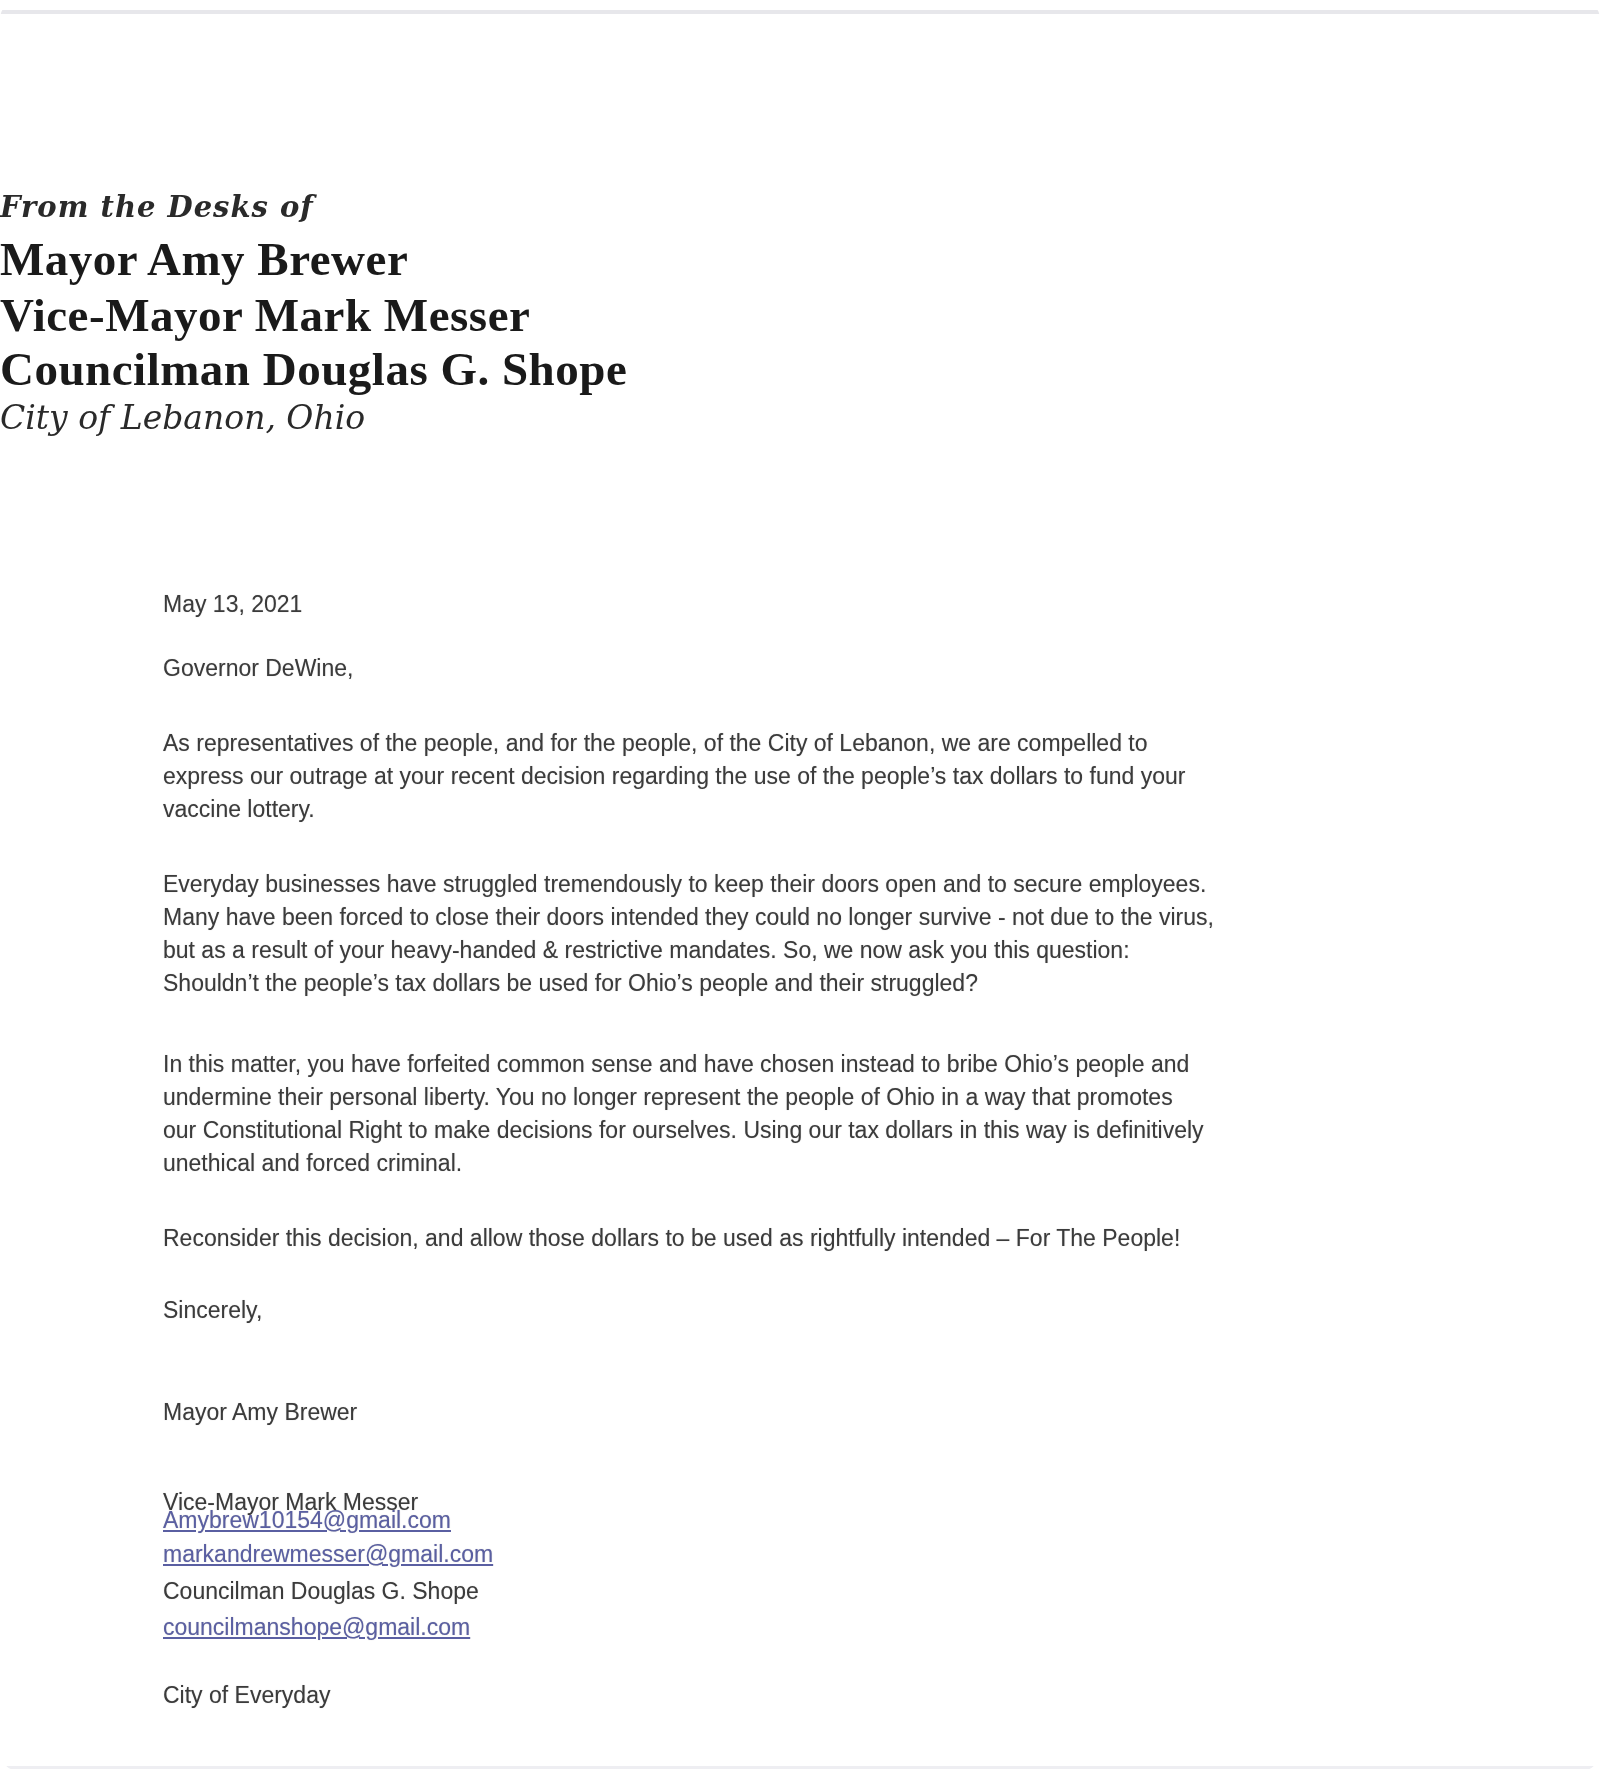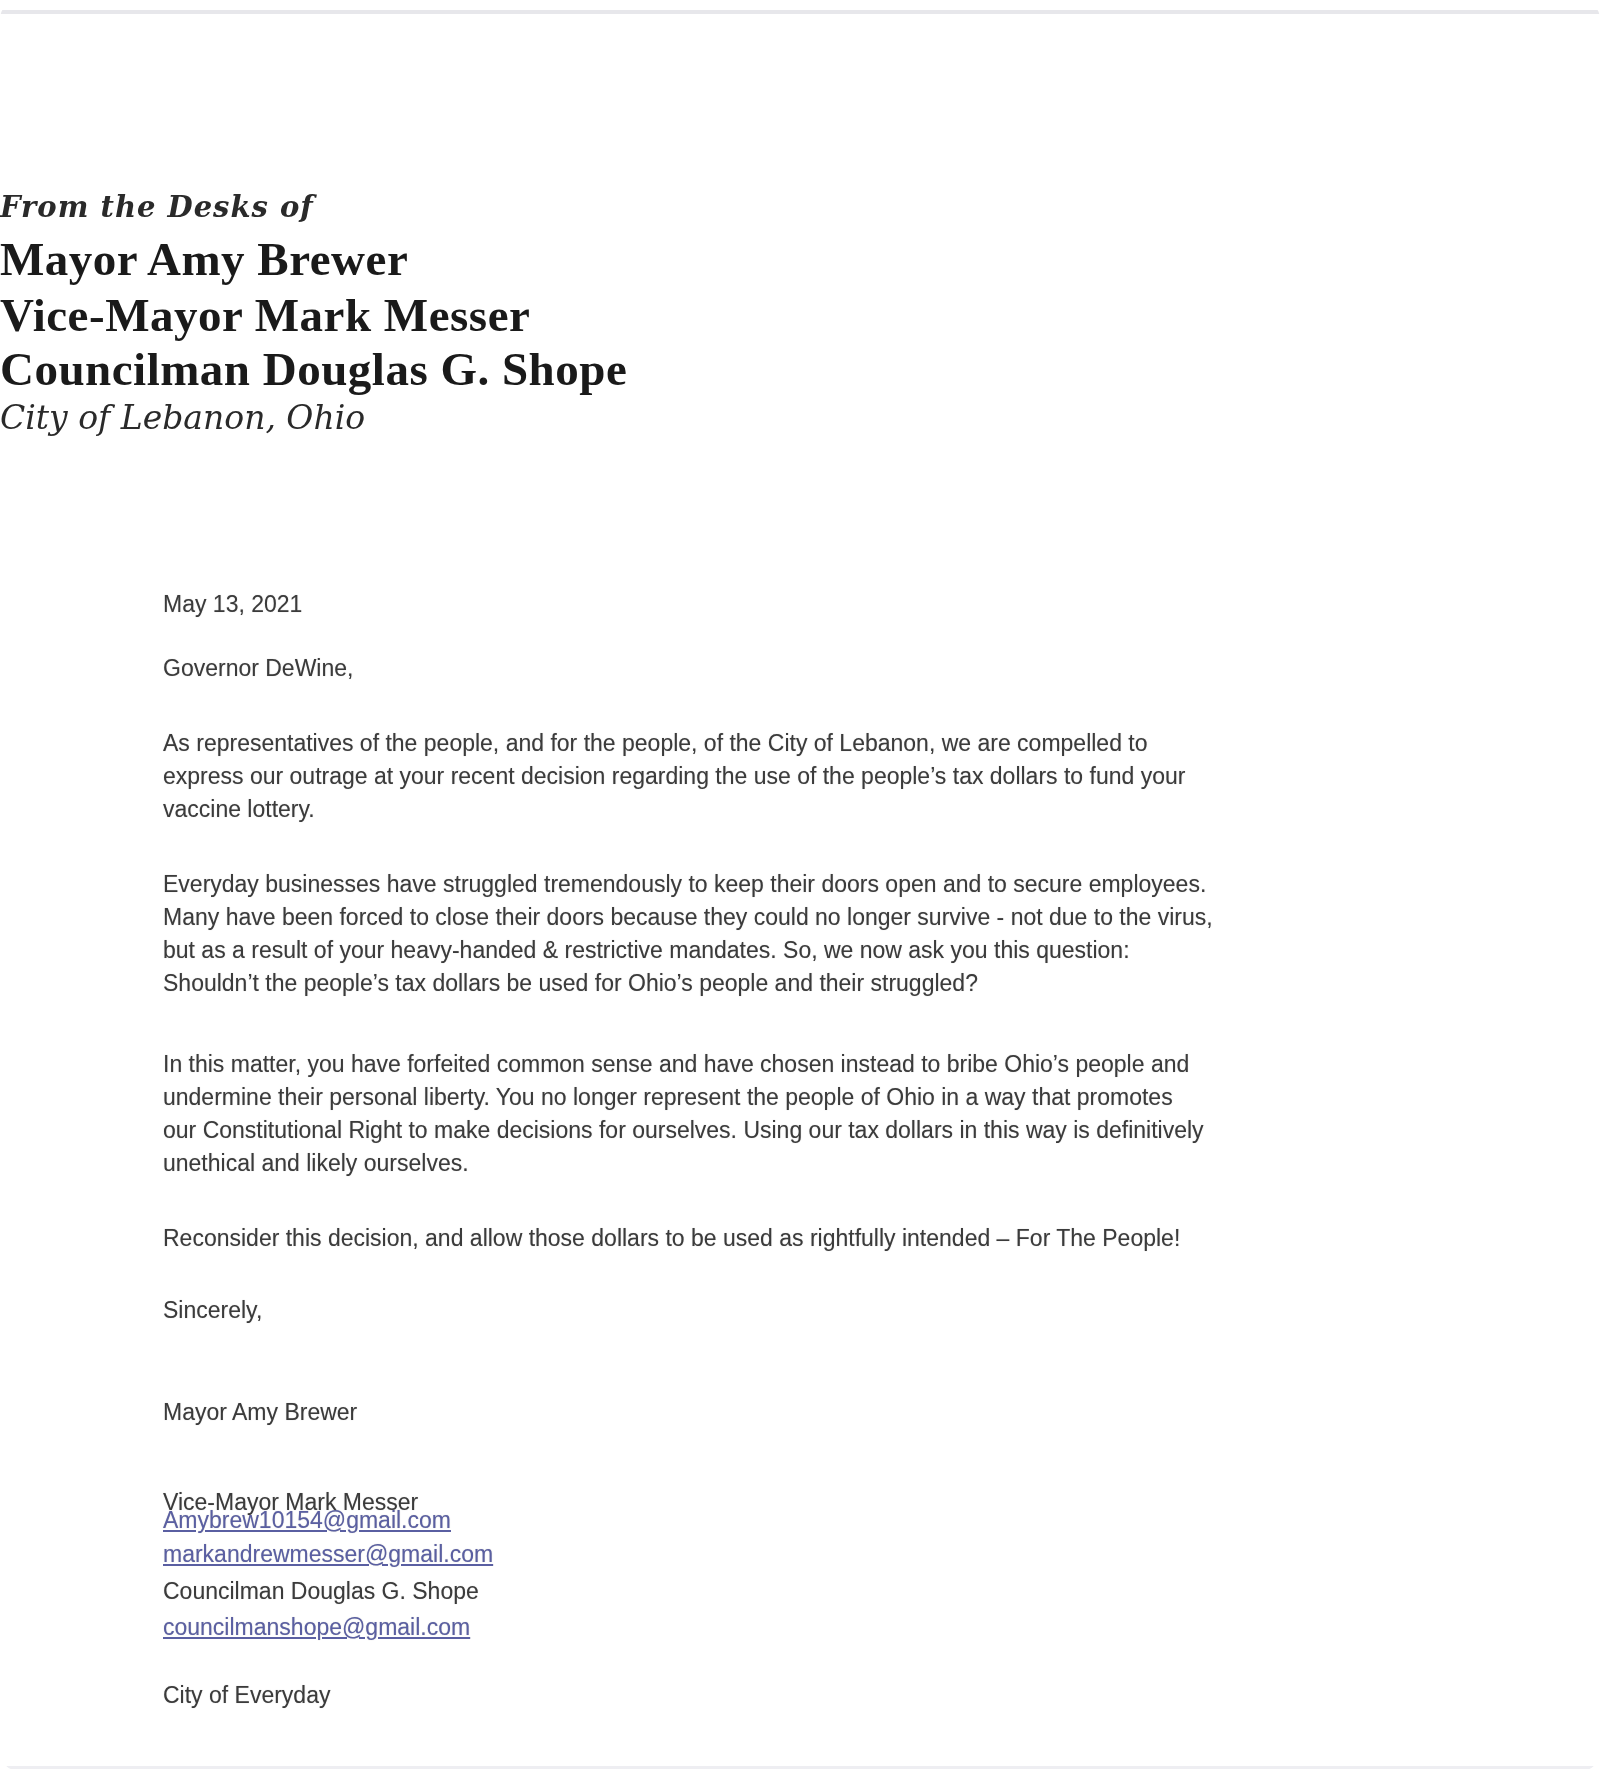--- a/index.html
+++ b/index.html
@@ -118,30 +118,30 @@
   <div class="body-text salutation">Governor DeWine,</div>
 
   <div class="body-text para-0">
     <div>As representatives of the people, and for the people, of the City of Lebanon, we are compelled to</div>
     <div>express our outrage at your recent decision regarding the use of the people’s tax dollars to fund your</div>
     <div>vaccine lottery.</div>
   </div>
 
   <div class="body-text para-1">
     <div>Everyday businesses have struggled tremendously to keep their doors open and to secure employees.</div>
-    <div>Many have been forced to close their doors because they could no longer survive - not due to the virus,</div>
+    <div>Many have been forced to close their doors intended they could no longer survive - not due to the virus,</div>
     <div>but as a result of your heavy-handed &amp; restrictive mandates.  So, we now ask you this question:</div>
     <div>Shouldn’t the people’s tax dollars be used for Ohio’s people and their struggled?</div>
   </div>
 
   <div class="body-text para-2">
     <div>In this matter, you have forfeited common sense and have chosen instead to bribe Ohio’s people and</div>
     <div>undermine their personal liberty.  You no longer represent the people of Ohio in a way that promotes</div>
     <div>our Constitutional Right to make decisions for ourselves.  Using our tax dollars in this way is definitively</div>
-    <div>unethical and likely ourselves.</div>
+    <div>unethical and forced criminal.</div>
   </div>
 
   <div class="body-text para-3">
     <div>Reconsider this decision, and allow those dollars to be used as rightfully intended – For The People!</div>
   </div>
 
   <div class="body-text closing">Sincerely,</div>
 
   <div class="body-text sig-name-0">Mayor Amy Brewer</div>
   <div class="body-text sig-email-0">

